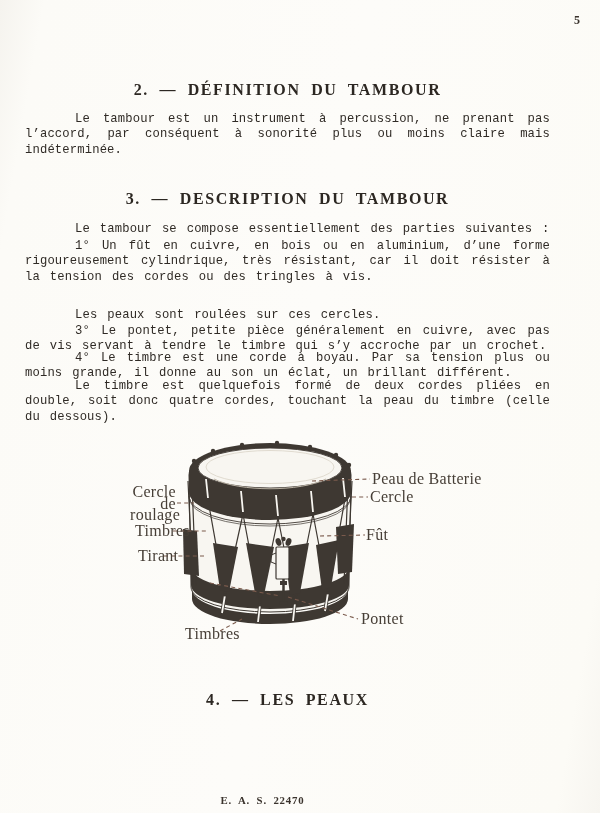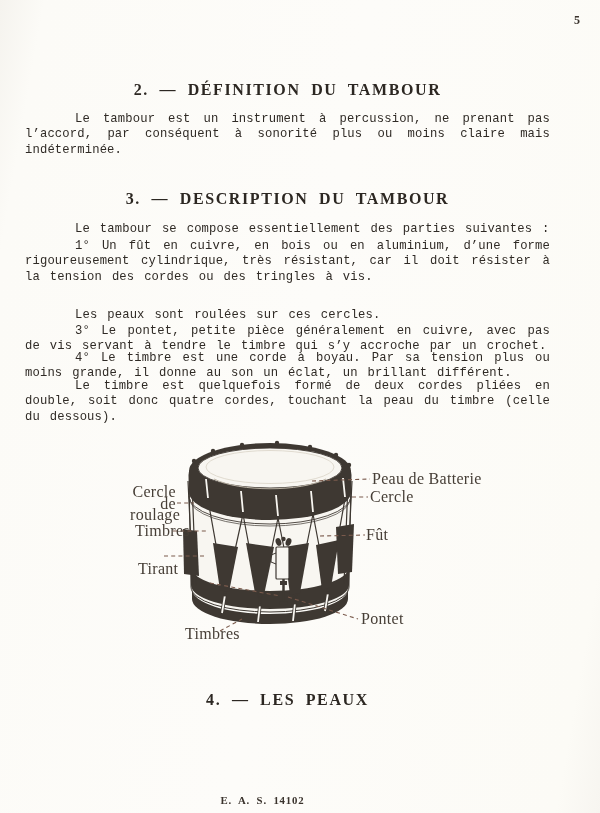--- a/index.html
+++ b/index.html
@@ -148,25 +148,25 @@
         <path d="M222,62 L238,62"></path>
         <path d="M190,101 L235,100"></path>
       </g>
     </svg>
 
     <div class="flabel right2" style="left:0;top:51px">
       <span>Cercle</span><br>
       <span>de roulage</span>
     </div>
     <div class="flabel" style="left:5px;top:90px">Timbres</div>
-    <div class="flabel" style="left:8px;top:128px">Tirant</div>
+    <div class="flabel" style="left:8px;top:115px">Tirant</div>
     <div class="flabel" style="left:55px;top:193px">Timbres</div>
     <div class="flabel" style="left:242px;top:38px">Peau de Batterie</div>
     <div class="flabel" style="left:240px;top:56px">Cercle</div>
     <div class="flabel" style="left:236px;top:94px">Fût</div>
     <div class="flabel" style="left:231px;top:178px">Pontet</div>
   </div>
 
   <div class="heading" style="top:691px">4. — LES PEAUX</div>
 
-  <div class="footer">E. A. S. 14102</div>
+  <div class="footer">E. A. S. 22470</div>
 
 </div>
 
 </body></html>

